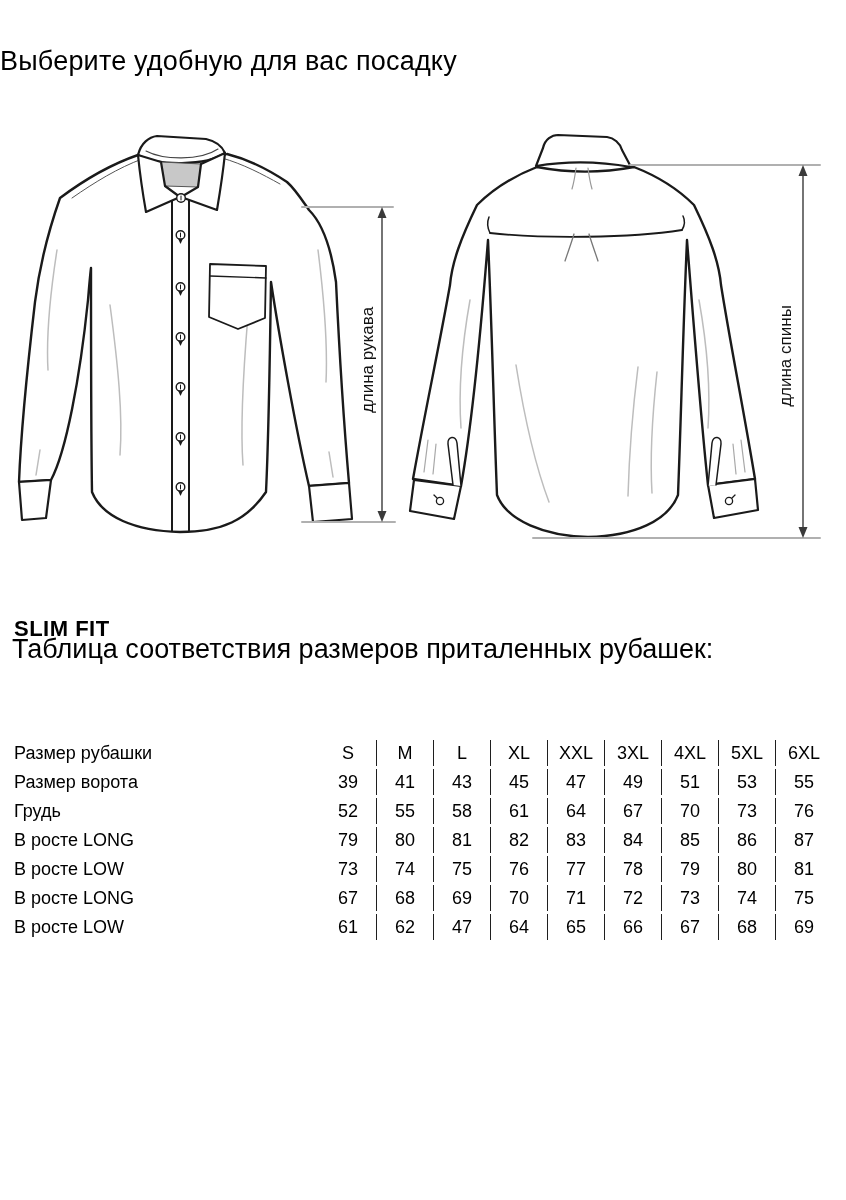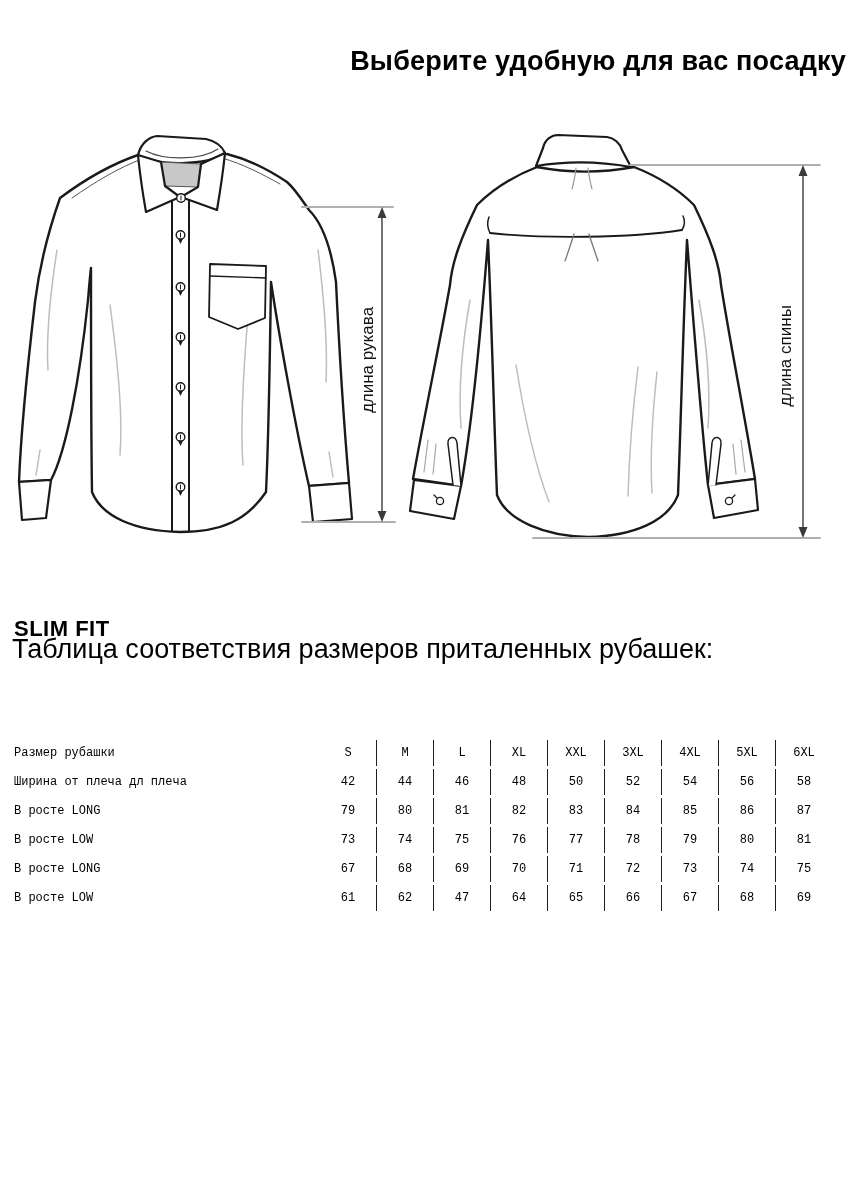--- a/index.html
+++ b/index.html
@@ -1,29 +1,29 @@
 <!DOCTYPE html>
 <html><head>
 <meta charset="utf-8">
 <style>
   html,body { margin:0; padding:0; background:#ffffff; }
   .page { position:relative; width:846px; height:1200px; background:#ffffff;
           font-family:"Liberation Sans", sans-serif; color:#000; overflow:hidden; }
-  .title { position:absolute; top:46px; left:0; width:100%; text-align:right;
-           font-size:27px; font-weight:700; letter-spacing:0.2px; }
+  .title { position:absolute; top:46px; left:0; width:100%; text-align:left;
+           font-size:27px; font-weight:400; letter-spacing:0.2px; }
   .illus { position:absolute; left:0; top:130px; width:846px; height:455px; }
   .vlabel { position:absolute; font-size:17px; white-space:nowrap; color:#111;
             transform:translate(-50%,-50%) rotate(-90deg); }
   #lbl-sleeve { left:368px; top:360px; }
   #lbl-back   { left:786px; top:356px; }
   .fit-heading { position:absolute; left:14px; top:616px; margin:0;
                  font-size:22px; font-weight:700; letter-spacing:0.5px; }
   .caption { position:absolute; left:12px; top:634px; font-size:27px; }
   table.sizes { position:absolute; left:14px; top:737px;
-                border-collapse:separate; border-spacing:0 3px; font-size:12px;font-family:Liberation Mono, monospace; }
+                border-collapse:separate; border-spacing:0 3px; font-size:18px; }
   table.sizes td { padding:0; height:26px; vertical-align:middle; }
   td.lbl { width:306px; text-align:left; }
   td.v   { width:56px; text-align:center; }
   td.v + td.v { border-left:1.5px solid #1f1f1f; }
 </style>
 </head>
 <body>
 
 <div class="page">
 
@@ -191,30 +191,42 @@
           <td class="v">M</td>
           <td class="v">L</td>
           <td class="v">XL</td>
           <td class="v">XXL</td>
           <td class="v">3XL</td>
           <td class="v">4XL</td>
           <td class="v">5XL</td>
           <td class="v">6XL</td>
         </tr>
         <tr>
-          <td class="lbl">Ширина от плеча дл плеча</td>
-          <td class="v">42</td>
-          <td class="v">44</td>
-          <td class="v">46</td>
-          <td class="v">48</td>
-          <td class="v">50</td>
+          <td class="lbl">Размер ворота</td>
+          <td class="v">39</td>
+          <td class="v">41</td>
+          <td class="v">43</td>
+          <td class="v">45</td>
+          <td class="v">47</td>
+          <td class="v">49</td>
+          <td class="v">51</td>
+          <td class="v">53</td>
+          <td class="v">55</td>
+        </tr>
+        <tr>
+          <td class="lbl">Грудь</td>
           <td class="v">52</td>
-          <td class="v">54</td>
-          <td class="v">56</td>
+          <td class="v">55</td>
           <td class="v">58</td>
+          <td class="v">61</td>
+          <td class="v">64</td>
+          <td class="v">67</td>
+          <td class="v">70</td>
+          <td class="v">73</td>
+          <td class="v">76</td>
         </tr>
         <tr>
           <td class="lbl">В росте LONG</td>
           <td class="v">79</td>
           <td class="v">80</td>
           <td class="v">81</td>
           <td class="v">82</td>
           <td class="v">83</td>
           <td class="v">84</td>
           <td class="v">85</td>

